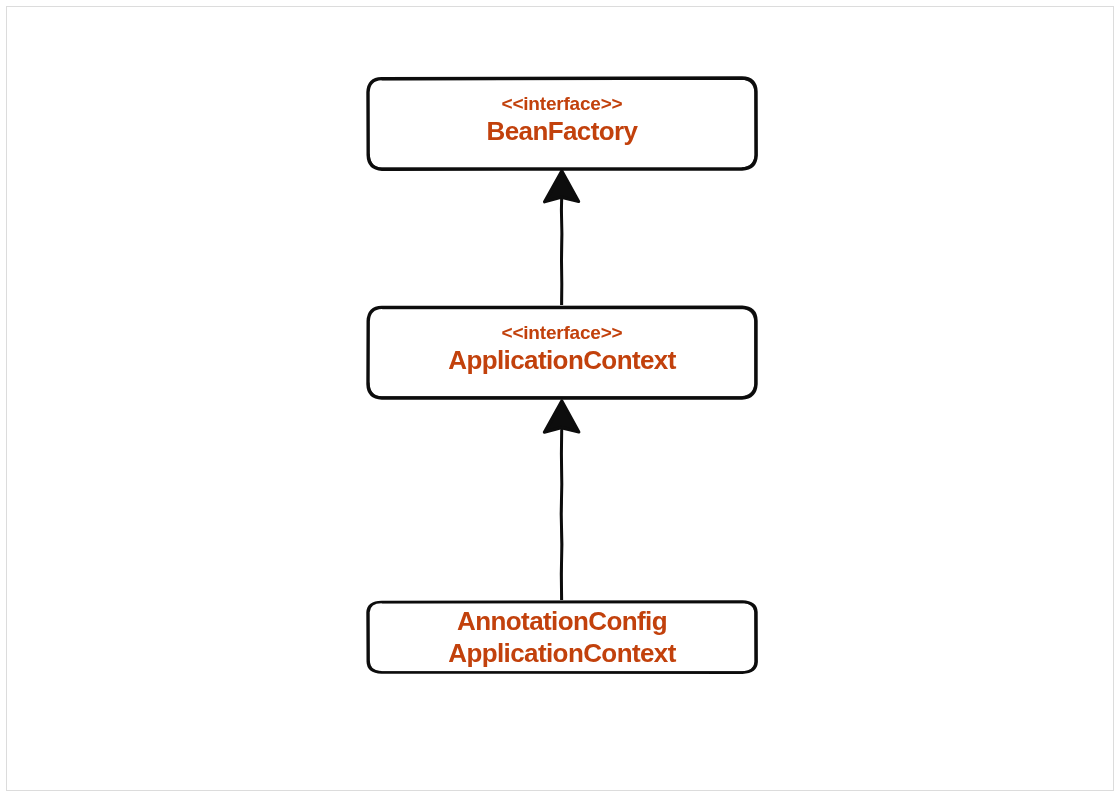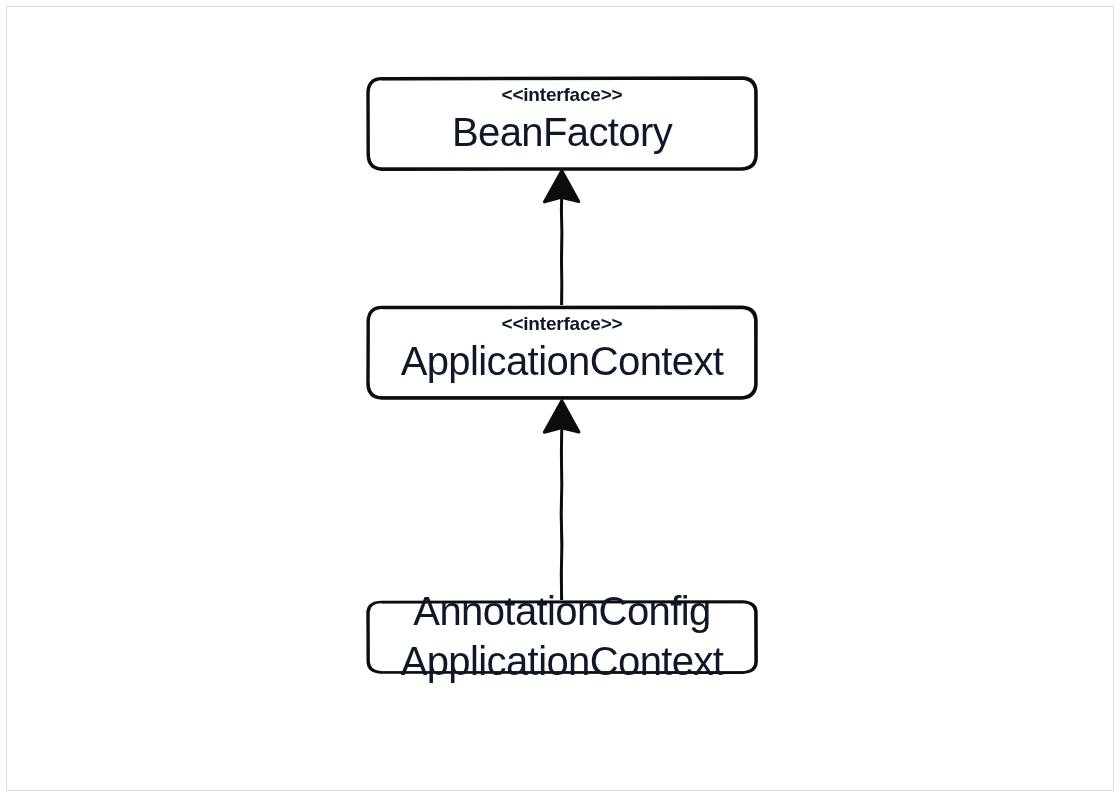--- a/index.html
+++ b/index.html
@@ -37,21 +37,21 @@
     height: 797px;
   }
   .uml-box {
     position: absolute;
     box-sizing: border-box;
     display: flex;
     flex-direction: column;
     align-items: center;
     justify-content: center;
     background: #ffffff;
-    color: #0f172a;
+    color: #c2410c;
     text-align: center;
     user-select: none;
   }
   .uml-box .box-shape {
     position: absolute;
     left: 0;
     top: 0;
     width: 100%;
     height: 100%;
     pointer-events: none;
@@ -68,22 +68,22 @@
     display: block;
     font-size: 19px;
     font-weight: bold;
     letter-spacing: -0.2px;
     line-height: 1.18;
     margin-bottom: 1px;
     white-space: nowrap;
   }
   .class-name {
     display: block;
-    font-size: 40px;
-    font-weight: 400;
+    font-size: 26px;
+    font-weight: 700;
     letter-spacing: -0.6px;
     line-height: 1.22;
     white-space: nowrap;
   }
   .class-name.two-line {
     line-height: 1.24;
   }
   
   #box-beanfactory {
     left: 366px;

